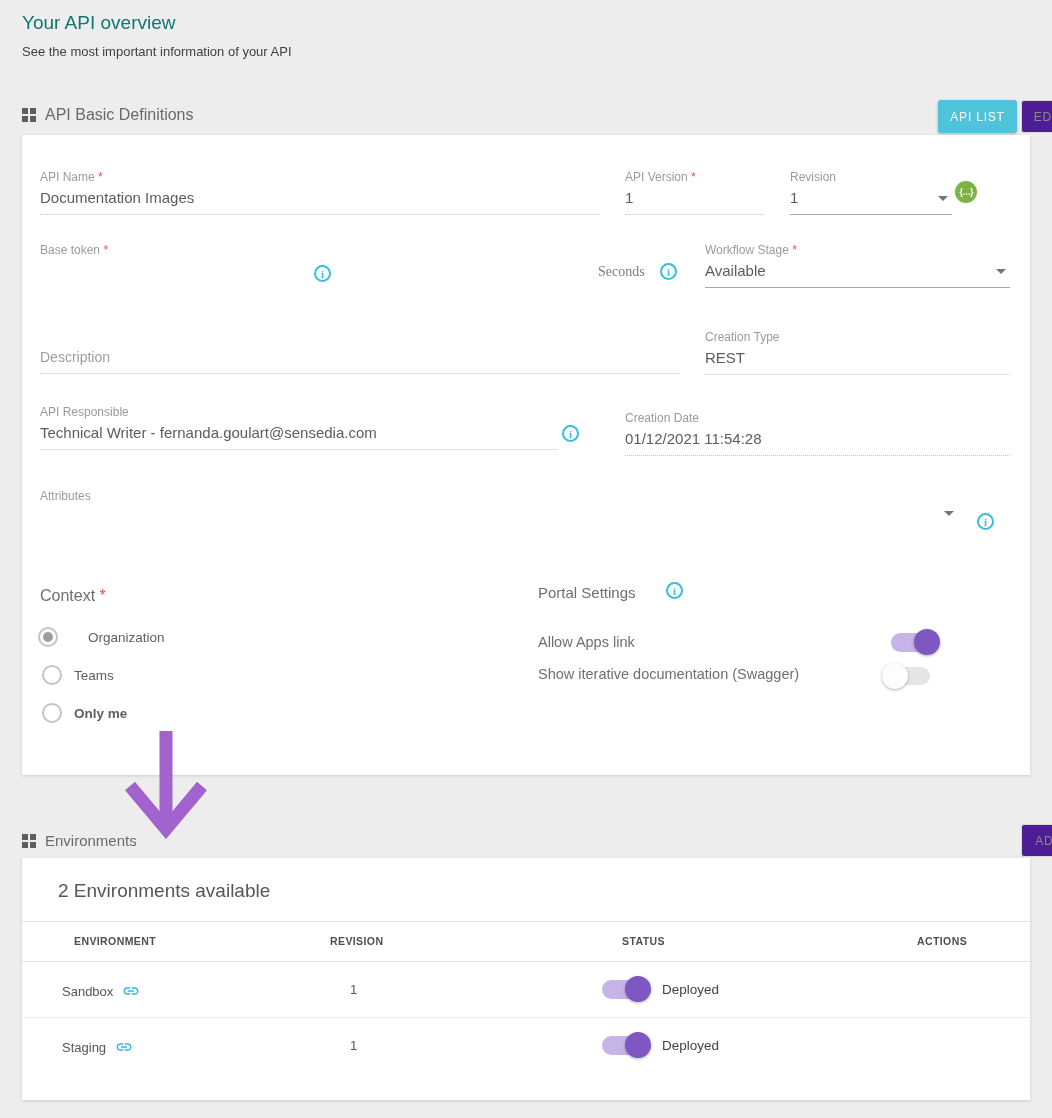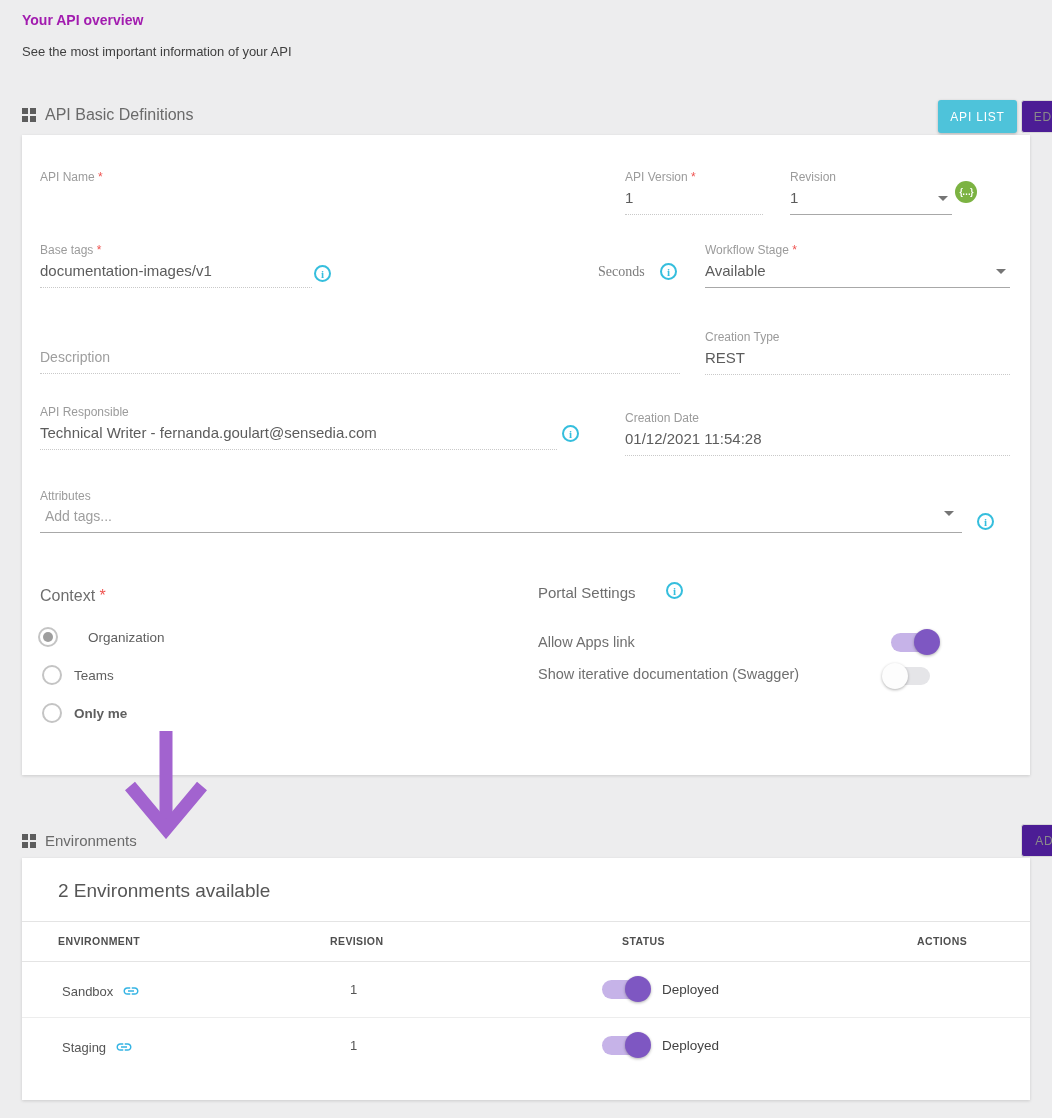--- a/index.html
+++ b/index.html
@@ -1,20 +1,20 @@
 <!DOCTYPE html>
 <html><head>
 <meta charset="utf-8">
 <style>
   * { margin:0; padding:0; box-sizing:border-box; }
   html,body { background:#ededee; }
   body { font-family:"Liberation Sans", sans-serif; }
   .app { position:relative; width:1052px; height:1118px; background:#ededee; overflow:hidden; }
 
-  .page-title { position:absolute; left:22px; top:12px; font-size:14px; color:#a21caf;font-weight:bold; }
+  .page-title { position:absolute; left:22px; top:12px; font-size:19px; color:#0f766e; }
   .page-subtitle { position:absolute; left:22px; top:44px; font-size:13px; color:#3f3f3f; }
 
   .section-head { position:absolute; display:flex; align-items:center; gap:9px; color:#6a6a6a; font-size:16px; }
   .grid-icon { display:inline-grid; grid-template-columns:6px 6px; grid-template-rows:6px 6px; gap:2px; }
   .grid-icon b { background:#5d5d5d; }
 
   .btn { position:absolute; display:flex; align-items:center; justify-content:center;
          height:33px; font-size:12px; letter-spacing:.8px; border-radius:3px; cursor:pointer;margin-left:48px; }
   .btn-primary { background:#4ec3da; color:#ffffff; box-shadow:0 1px 3px rgba(0,0,0,.25); }
   .btn-flat { background:#4c1d95; color:#8a8a8a; border:1px solid #d8d8d8; }
@@ -91,37 +91,37 @@
       </span>
     <span>API Basic Definitions</span>
   </div>
   <div class="btn btn-primary" style="left:890px; top:100px; width:79px;">API LIST</div>
   <div class="btn btn-flat" style="left:973px; top:100px; width:56px;">EDIT</div>
 
   <div class="card" style="top:135px; height:640px;">
 
     <div class="field" style="left:18px; top:35px; width:560px;">
       <div class="flabel"><span>API Name</span> <span class="req">*</span></div>
+      <div class="fvalue dotted">Documentation Images</div>
     </div>
 
     <div class="field" style="left:603px; top:35px; width:138px;">
       <div class="flabel"><span>API Version</span> <span class="req">*</span></div>
       <div class="fvalue dotted">1</div>
     </div>
 
     <div class="field" style="left:768px; top:35px; width:162px;">
       <div class="flabel">Revision</div>
       <div class="fvalue solid"><span>1</span><span class="caret"></span></div>
     </div>
 
     <div class="contract-icon" style="left:933px; top:46px;"></div>
 
     <div class="field" style="left:18px; top:108px; width:272px;">
-      <div class="flabel"><span>Base tags</span> <span class="req">*</span></div>
-      <div class="fvalue dotted">documentation-images/v1</div>
+      <div class="flabel"><span>Base token</span> <span class="req">*</span></div>
     </div>
     <div class="info-icon" style="left:292px; top:130px;"></div>
 
     <div class="field" style="left:334px; top:108px; width:224px;">
       <div class="flabel"></div>
     </div>
     <div class="static-note" style="left:576px; top:129px;font-family:Liberation Serif, serif;">Seconds</div>
     <div class="info-icon" style="left:638px; top:128px;"></div>
 
     <div class="field" style="left:683px; top:108px; width:305px;">
@@ -145,21 +145,20 @@
     </div>
     <div class="info-icon" style="left:540px; top:290px;"></div>
 
     <div class="field" style="left:603px; top:276px; width:385px;">
       <div class="flabel">Creation Date</div>
       <div class="fvalue dotted">01/12/2021 11:54:28</div>
     </div>
 
     <div class="field" style="left:18px; top:354px; width:922px;">
       <div class="flabel">Attributes</div>
-      <div class="fvalue solid placeholder" style="padding-left:5px;">Add tags...</div>
       <span class="caret" style="right:8px; top:22px;"></span>
     </div>
     <div class="info-icon" style="left:955px; top:378px;"></div>
 
     <div class="subhead" style="left:18px; top:452px;">
       <span>Context</span> <span class="req">*</span>
     </div>
 
     <div class="radio-row" style="left:16px; top:492px;gap:30px;">
       <span class="radio selected">
@@ -204,21 +203,21 @@
       </span>
     <span>Environments</span>
   </div>
   <div class="btn btn-flat" style="left:973px; top:824px; width:56px;">ADD</div>
 
   <div class="card" style="top:858px; height:242px;">
     <div class="env-summary">2 Environments available</div>
     <div class="env-divider"></div>
 
     <div class="thead">
-      <span class="th" style="left:36px;text-align:center;">ENVIRONMENT</span>
+      <span class="th" style="left:52px;text-align:center;">ENVIRONMENT</span>
       <span class="th" style="left:308px;">REVISION</span>
       <span class="th" style="left:600px;">STATUS</span>
       <span class="th" style="left:895px;">ACTIONS</span>
     </div>
 
     <div class="trow bordered" style="top:104px;">
       <div class="cell-env">
         <span>Sandbox</span>
         <span class="link-icon">
           <svg viewBox="0 0 24 24" width="18" height="18" fill="#35b4e4">

